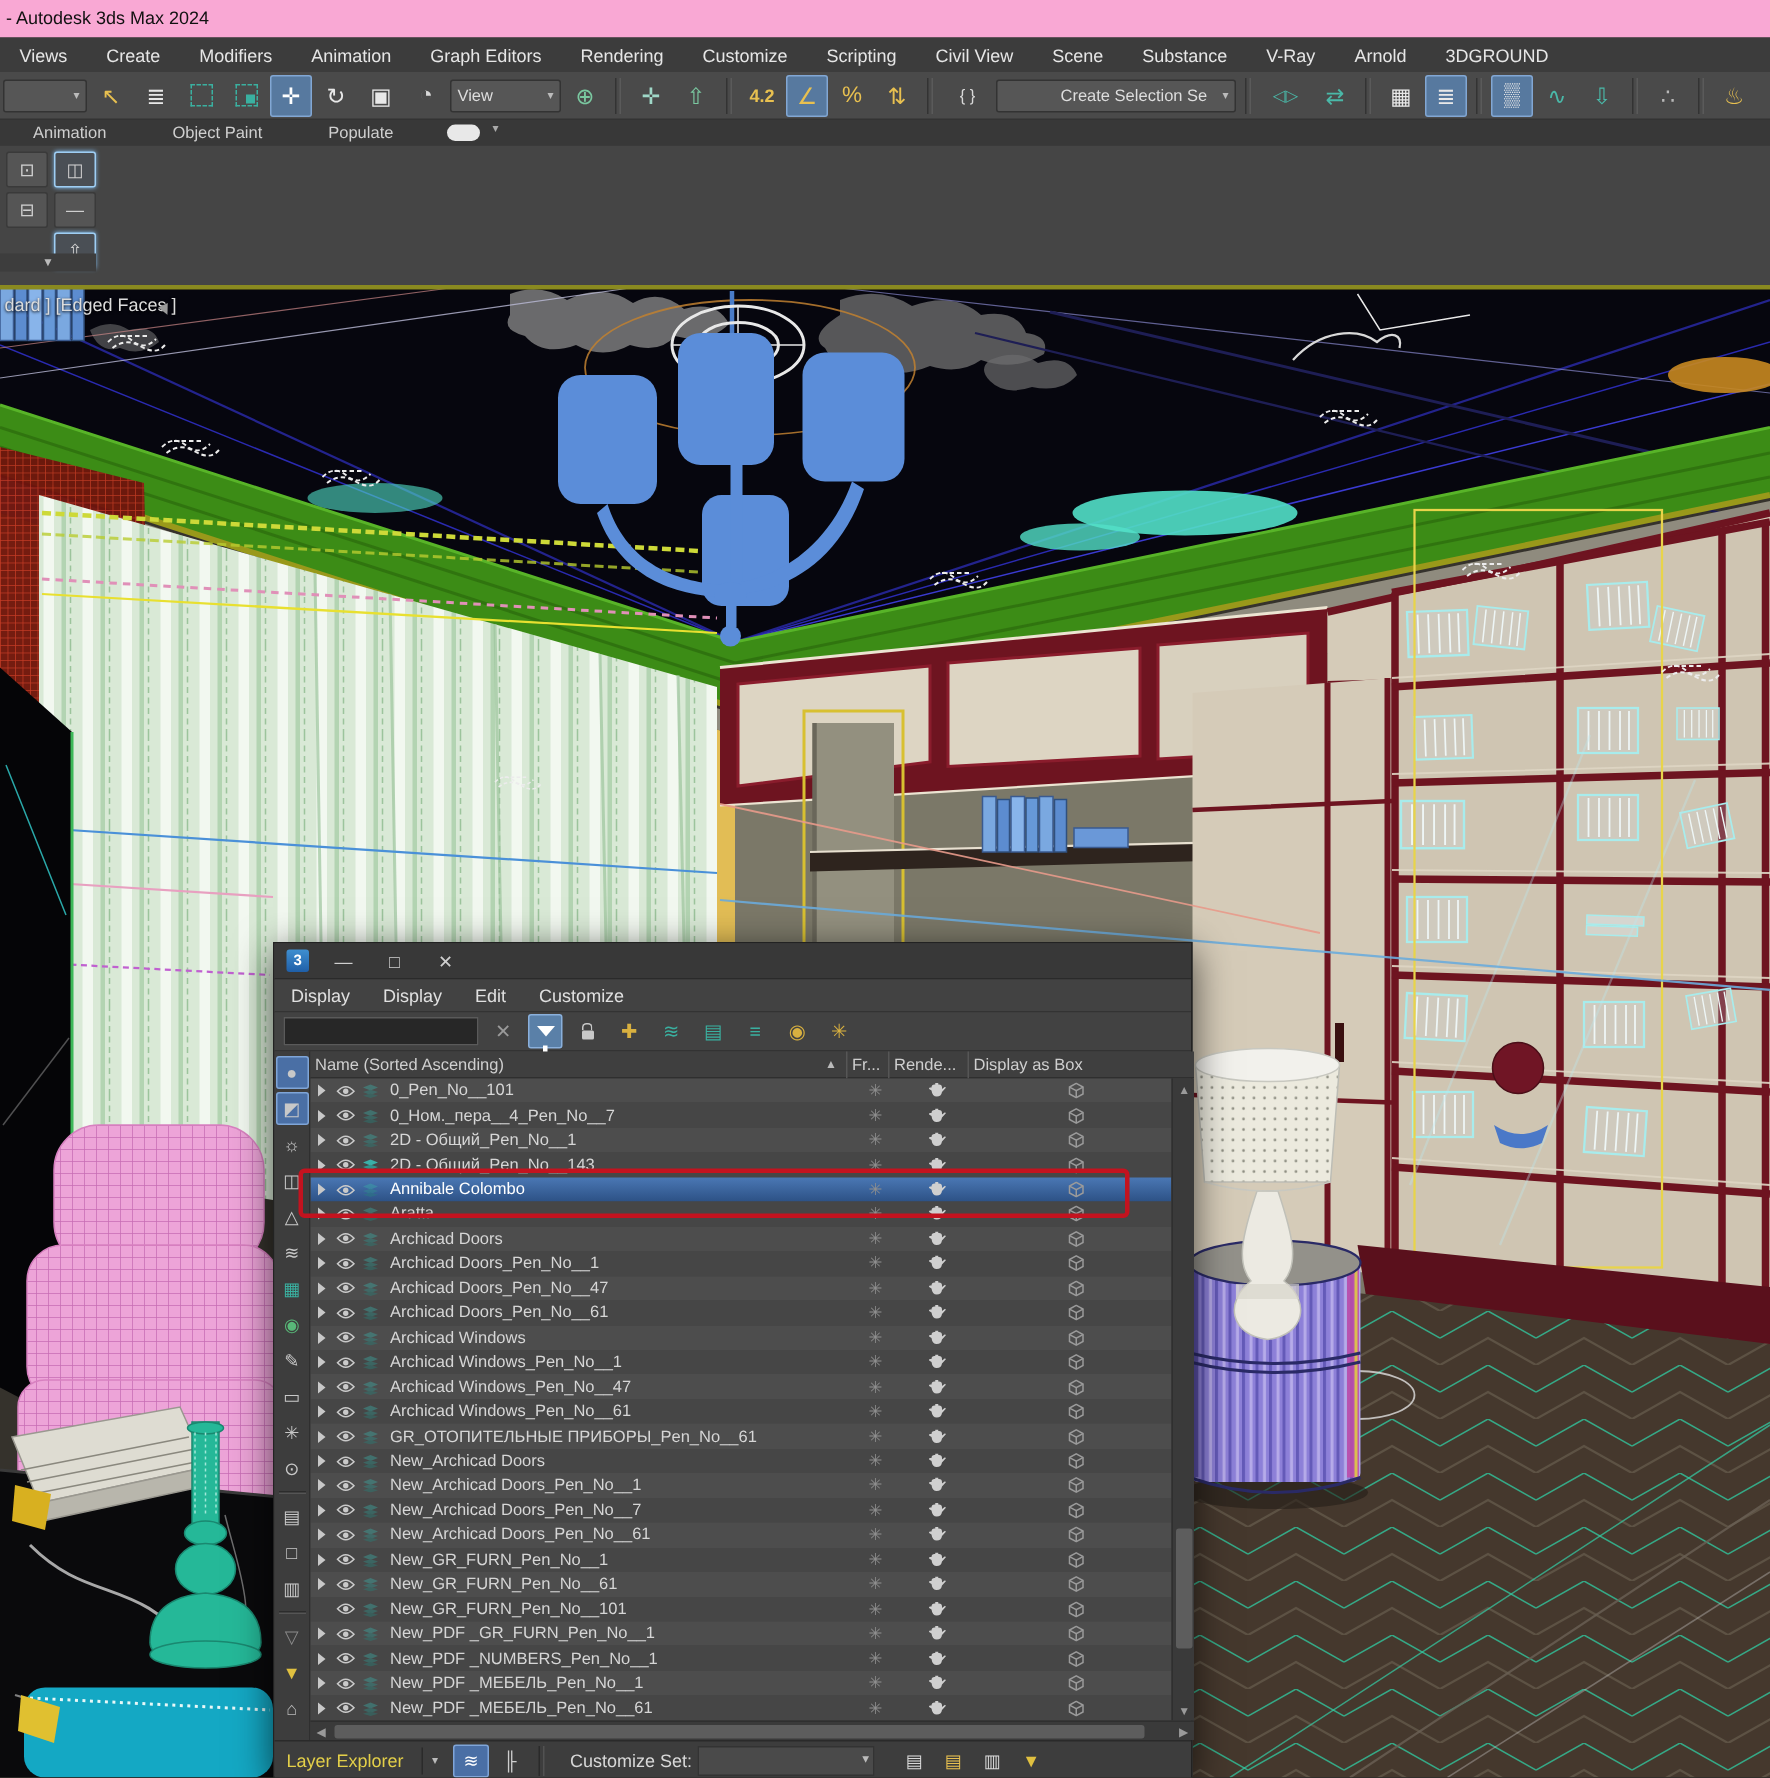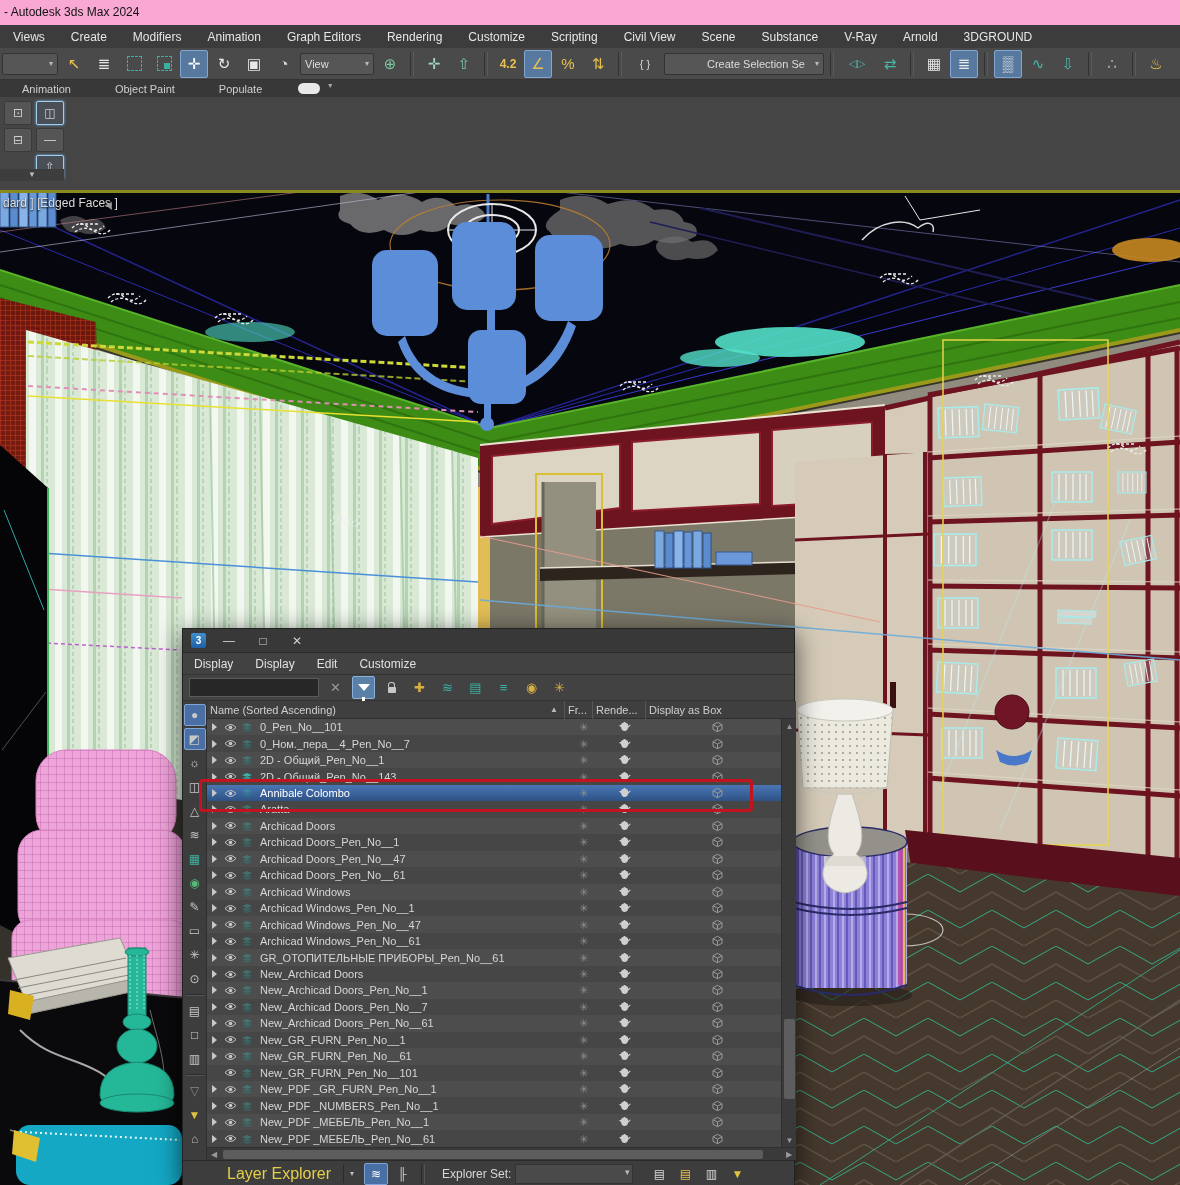--- a/index.html
+++ b/index.html
@@ -96,21 +96,21 @@
   #vscroll .sarr{position:absolute;left:0;width:15px;height:14px;color:#9a9a9a;font-size:8px;
                  display:flex;align-items:center;justify-content:center;}
   #vthumb{position:absolute;left:2px;top:300px;width:11px;height:80px;background:#5d5d5d;border-radius:2px;}
   #hscroll{left:24px;top:518px;width:589px;height:13px;background:#3a3a3a;border-top:1px solid #2f2f2f;box-sizing:border-box;}
   #hscroll .sarr{position:absolute;top:0;width:14px;height:13px;color:#9a9a9a;font-size:8px;
                  display:flex;align-items:center;justify-content:center;}
   #hthumb{position:absolute;left:16px;top:2px;width:540px;height:9px;background:#5d5d5d;border-radius:2px;}
   
   #expfooter{left:0;top:531px;width:100%;height:26px;background:#3d3d3d;border-top:1px solid #2a2a2a;
              box-sizing:border-box;display:flex;align-items:center;gap:4px;padding-left:8px;}
-  #modelabel{color:#e3cf49;font-size:16px;margin-left:36px;}
+  #modelabel{color:#e3cf49;font-size:12px;}
   .fcar{width:16px;height:18px;border-left:1px solid #2a2a2a;color:#bbb;font-size:8px;display:flex;
         align-items:center;justify-content:center;margin-left:8px;}
   .fico{width:22px;height:20px;display:flex;align-items:center;justify-content:center;font-size:12px;
         border:1px solid transparent;border-radius:2px;}
   .fico.active{background:#4a6fa5;border-color:#7fa5d8;}
   #sslabel{color:#d8d8d8;font-size:12px;margin-left:10px;}
   #ssdd{width:116px;height:18px;background:#4a4a4a;border:1px solid #333;position:relative;}
   #ssdd:after{content:'▾';position:absolute;right:3px;top:2px;color:#bbb;font-size:9px;}
   .fsep{width:2px;height:20px;border-left:1px solid #2a2a2a;border-right:1px solid #525252;margin:0 3px;}
 </style>
@@ -1360,21 +1360,21 @@
     <div class="sarr" style="right:0;">▶</div>
   </div>
   <div class="abs" id="expfooter">
     <span id="modelabel">Layer Explorer</span>
     <div class="fcar">▾</div>
     <div id="footicons1" style="display:flex;gap:2px;">
         <div class="fico active" style="color: rgb(255, 255, 255);">≋</div>
         <div class="fico" style="color: rgb(207, 207, 207);">╟</div>
       </div>
     <div class="fsep"></div>
-    <span id="sslabel">Explorer Set:</span>
+    <span id="sslabel">Customize Set:</span>
     <div id="ssdd"></div>
     <div id="footicons2" style="display:flex;gap:2px;margin-left:10px;">
         <div class="fico" style="color: rgb(216, 216, 216);">▤</div>
         <div class="fico" style="color: rgb(232, 192, 80);">▤</div>
         <div class="fico" style="color: rgb(216, 216, 216);">▥</div>
         <div class="fico" style="color: rgb(224, 192, 64);">▼</div>
       </div>
   </div>
 </div>
 

